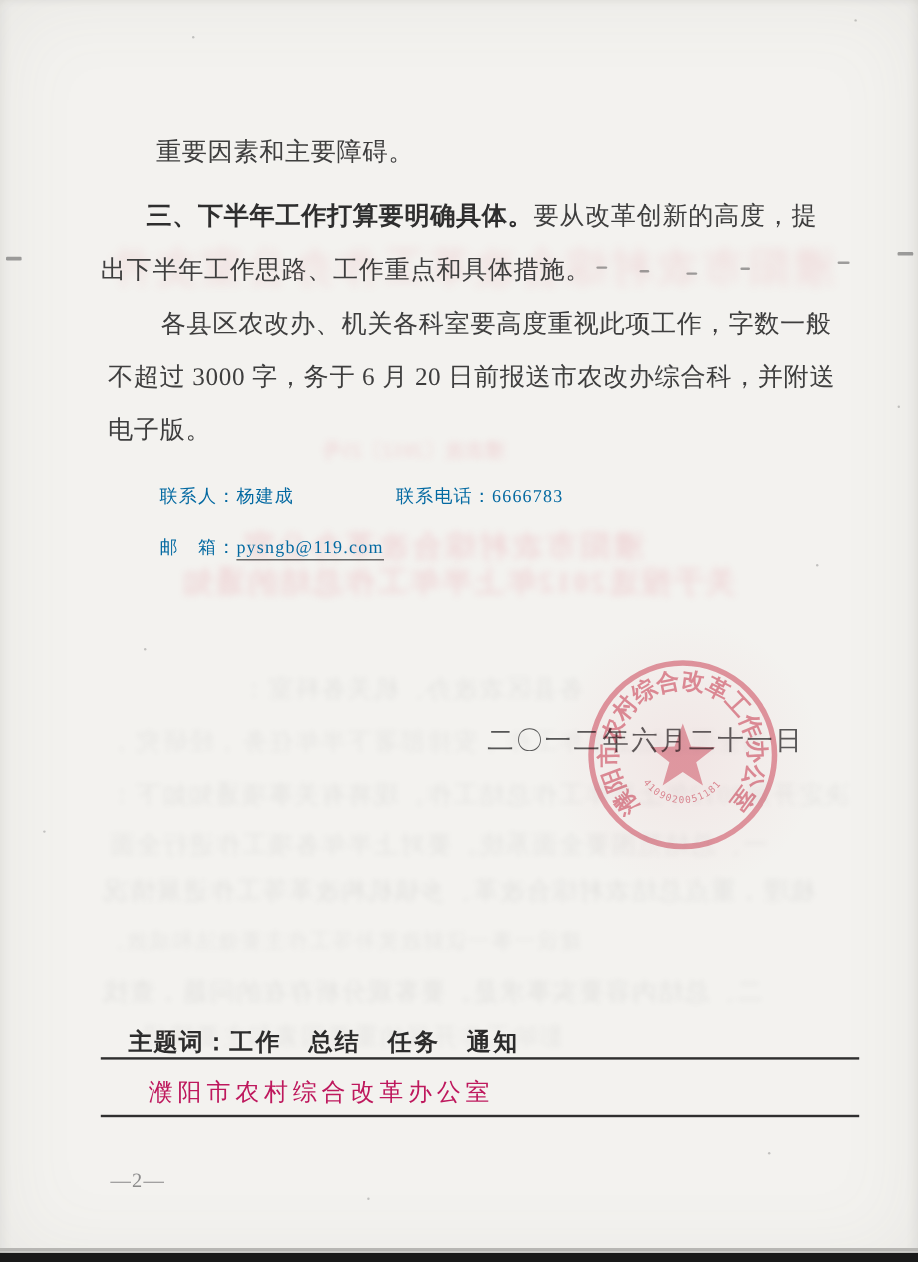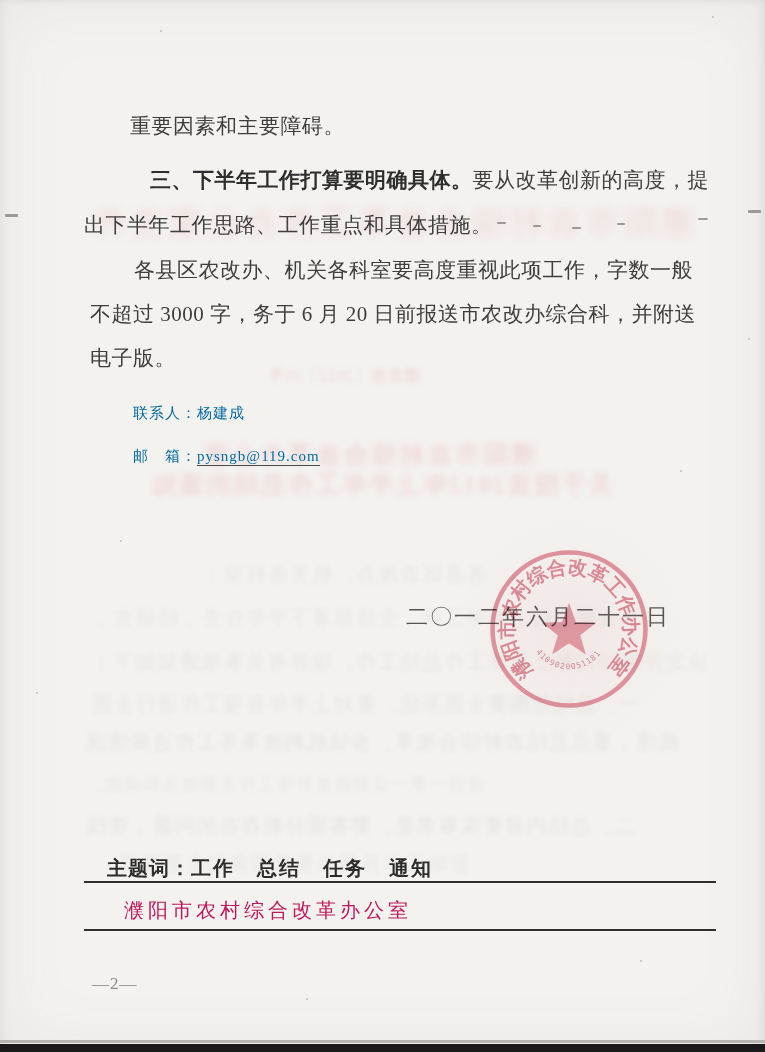--- a/index.html
+++ b/index.html
@@ -50,31 +50,34 @@
   <div class="bleed bleed-grey" style="left:90px;top:604px;opacity:0.08;filter:blur(2px);">为全面总结上半年工作，安排部署下半年任务，经研究，</div>
   <div class="bleed bleed-grey" style="left:90px;top:648px;opacity:0.09;filter:blur(2px);">决定开展2012年上半年工作总结工作。现将有关事项通知如下：</div>
   <div class="bleed bleed-grey" style="left:90px;top:690px;opacity:0.09;filter:blur(2px);">一、总结范围要全面系统。要对上半年各项工作进行全面</div>
   <div class="bleed bleed-grey" style="left:85px;top:728px;opacity:0.10;filter:blur(2px);">梳理，重点总结农村综合改革、乡镇机构改革等工作进展情况</div>
   <div class="bleed bleed-grey" style="left:85px;top:772px;font-size:18px;opacity:0.08;filter:blur(2px);">建设一事一议财政奖补等工作主要做法和成效。</div>
   <div class="bleed bleed-grey" style="left:85px;top:812px;opacity:0.10;filter:blur(2px);">二、总结内容要实事求是。要客观分析存在的问题，查找</div>
   <div class="bleed bleed-grey" style="left:95px;top:850px;opacity:0.08;filter:blur(2px);">影响工作开展的重要因素和主要障碍。</div>
 
   <div class="abs body-line" style="left:90px;top:112px;margin-left:40px;">重要因素和主要障碍。</div>
 
-  <div class="abs body-line" style="left:150px;top:166px;font-family:Liberation Serif, serif;">
+  <div class="abs body-line" style="left:122px;top:166px;font-family:Liberation Serif, serif;">
     <span class="bold">三、下半年工作打算要明确具体。</span><span>要从改革创新的高度，提</span>
   </div>
   <div class="abs body-line" style="left:84px;top:211px;">出下半年工作思路、工作重点和具体措施。</div>
 
   <div class="abs body-line" style="left:134px;top:256px;">各县区农改办、机关各科室要高度重视此项工作，字数一般</div>
   <div class="abs body-line" style="left:90px;top:300px;">不超过 3000 字，务于 6 月 20 日前报送市农改办综合科，并附送</div>
   <div class="abs body-line" style="left:90px;top:344px;">电子版。</div>
 
   <div class="abs contact-line" style="left:133px;top:404px;">
     <span>联系人：</span><span>杨建成</span>
+  </div>
+  <div class="abs contact-line" style="left:330px;top:404px;">
+    <span>联系电话：</span><span>6666783</span>
   </div>
   <div class="abs contact-line" style="left:133px;top:447px;">
     <span>邮　箱：</span><span class="email">pysngb@119.com</span>
   </div>
 
   <div class="abs date-line" style="left:406px;top:602px;">二〇一二年六月二十一日</div>
 
   <div class="seal-wrap">
     <svg viewBox="0 0 200 200" width="168" height="168">
       <defs>

